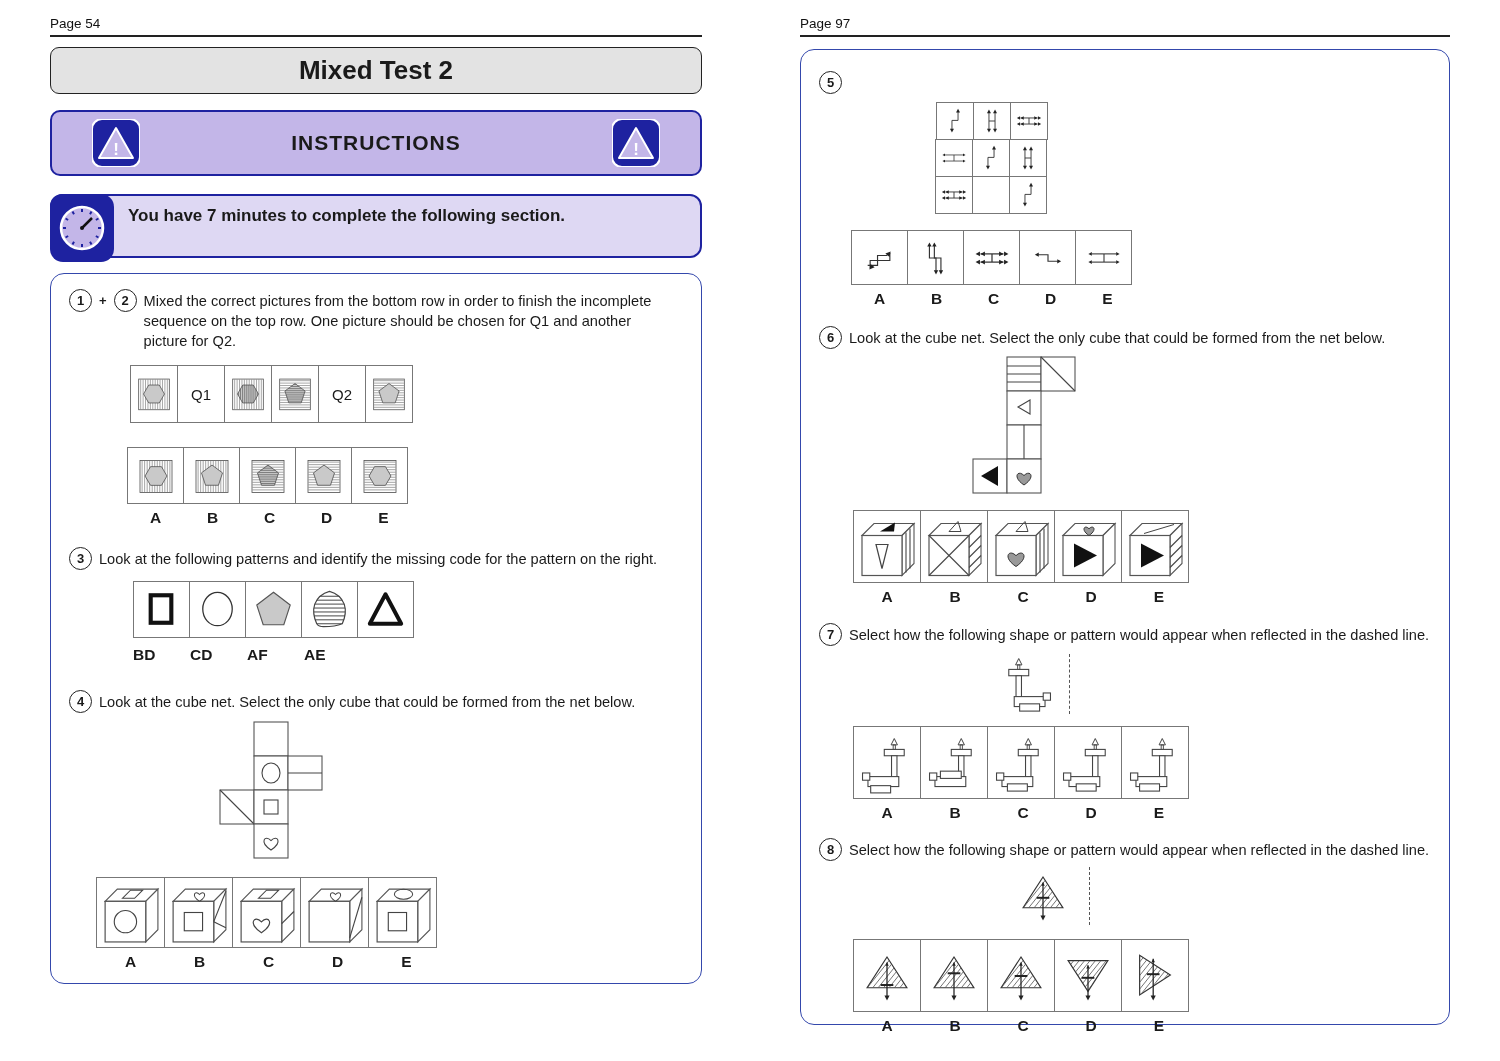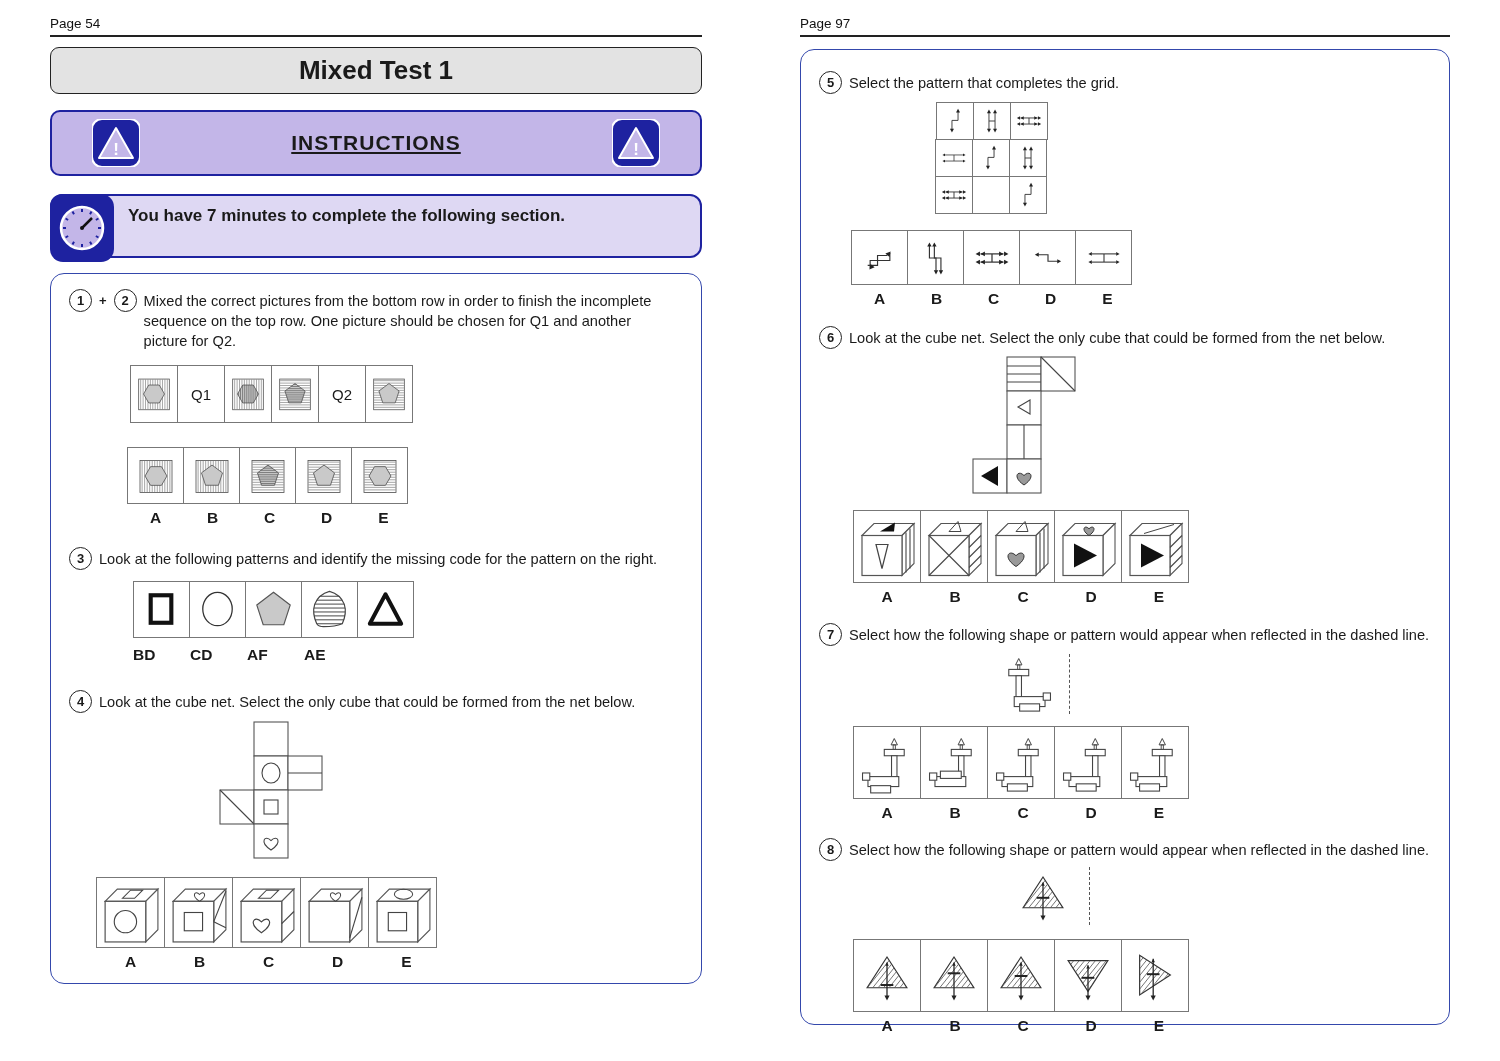--- a/index.html
+++ b/index.html
@@ -6,21 +6,21 @@
   html,body { width:1500px; height:1061px; background:#fff; font-family:"Liberation Sans", sans-serif; color:#1a1a1a; }
   .page { position:absolute; top:0; }
   .page-left { left:50px; width:652px; }
   .page-right { left:800px; width:650px; }
   .page-label { margin-top:16px; font-size:13.5px; color:#111; }
   .page-rule { margin-top:4px; border:none; border-top:2px solid #222; }
   .title-box { margin-top:10px; height:47px; background:#e3e3e3; border:1.6px solid #222; border-radius:9px;
                display:flex; align-items:center; justify-content:center; font-size:26px; font-weight:bold; }
   .instructions { margin-top:16px; height:66px; background:#c3b6e8; border:2px solid #1e22a0; border-radius:10px;
                   display:flex; align-items:center; justify-content:space-between; padding:0 40px; }
-  .instructions .label { font-size:21px; font-weight:bold; letter-spacing:1px;text-decoration:underline; }
+  .instructions .label { font-size:21px; font-weight:bold; letter-spacing:1px; }
   .warn-icon { width:48px; height:48px; }
   .timer-box { margin-top:18px; min-height:64px; background:#ded8f3; border:2px solid #1e22a0; border-radius:12px;
                position:relative; padding:9px 10px 9px 76px; }
   .timer-box .tline { font-size:17px; font-weight:bold; line-height:1.35; }
   .clock-wrap { position:absolute; left:-2px; top:-2px; width:64px; height:68px; }
   .qbox { border:1.8px solid #3448ac; border-radius:14px; padding:14px 18px; position:relative; background:#fff; }
   .qbox-left { margin-top:15px; height:711px; }
   .qbox-right { margin-top:12px; height:976px; }
   .qhead { display:flex; align-items:flex-start; gap:7px; margin-top:0; }
   .qnum { flex:0 0 auto; width:23px; height:23px; border:1.4px solid #222; border-radius:50%;
@@ -44,21 +44,21 @@
   .answers { display:flex; gap:27px; margin-top:10px; font-size:14.6px; }
   .figline { display:flex; align-items:flex-start; }
   .dash { border-left:1.7px dashed #555; }
 </style>
 </head>
 <body>
 
 <div class="page page-left">
   <div class="page-label">Page 54</div>
   <hr class="page-rule">
-  <div class="title-box">Mixed Test 1</div>
+  <div class="title-box">Mixed Test 2</div>
 
   <div class="instructions">
     <span class="warn-icon"><svg width="48" height="48" viewBox="0 0 48 48" xmlns="http://www.w3.org/2000/svg">
           <rect x="0" y="0" width="48" height="48" rx="10" fill="#1e22a0" stroke="#fff" stroke-width="2"></rect>
     <polygon points="24,9 41,39 7,39" fill="#c3b6e8" stroke="#fff" stroke-width="2" stroke-linejoin="round"></polygon>
     <text x="24" y="36" text-anchor="middle" font-size="17" font-weight="bold" fill="#fff" font-family="Liberation Sans, sans-serif">!</text>
         </svg></span>
     <span class="label">INSTRUCTIONS</span>
     <span class="warn-icon"><svg width="48" height="48" viewBox="0 0 48 48" xmlns="http://www.w3.org/2000/svg">
           <rect x="0" y="0" width="48" height="48" rx="10" fill="#1e22a0" stroke="#fff" stroke-width="2"></rect>
@@ -458,21 +458,20 @@
 </div>
 
 <div class="page page-right">
   <div class="page-label">Page 97</div>
   <hr class="page-rule">
 
   <div class="qbox qbox-right">
 
     <div class="qhead" style="margin-top:6px">
       <span class="qnum">5</span>
-      <div class="qtext" style="width:560px">Select the pattern that completes the grid.</div>
     </div>
     <div style="margin: 8px 0px 0px 117px; width: 116px; display: flex; flex-wrap: wrap;">
         <div class="cell grid-cell">
           <svg width="34" height="34" viewBox="0 0 56 56" xmlns="http://www.w3.org/2000/svg">
             <polyline points="33,12 33,27 23,27 23,43" fill="none" stroke="#333" stroke-width="1.5"></polyline>
             <polygon points="33,8 29.7,14.16 36.3,14.16" fill="#222"></polygon>
             <polygon points="23,47 19.7,40.84 26.3,40.84" fill="#222"></polygon>
           </svg>
         </div>
         <div class="cell grid-cell" style="margin-left: -1px;">

